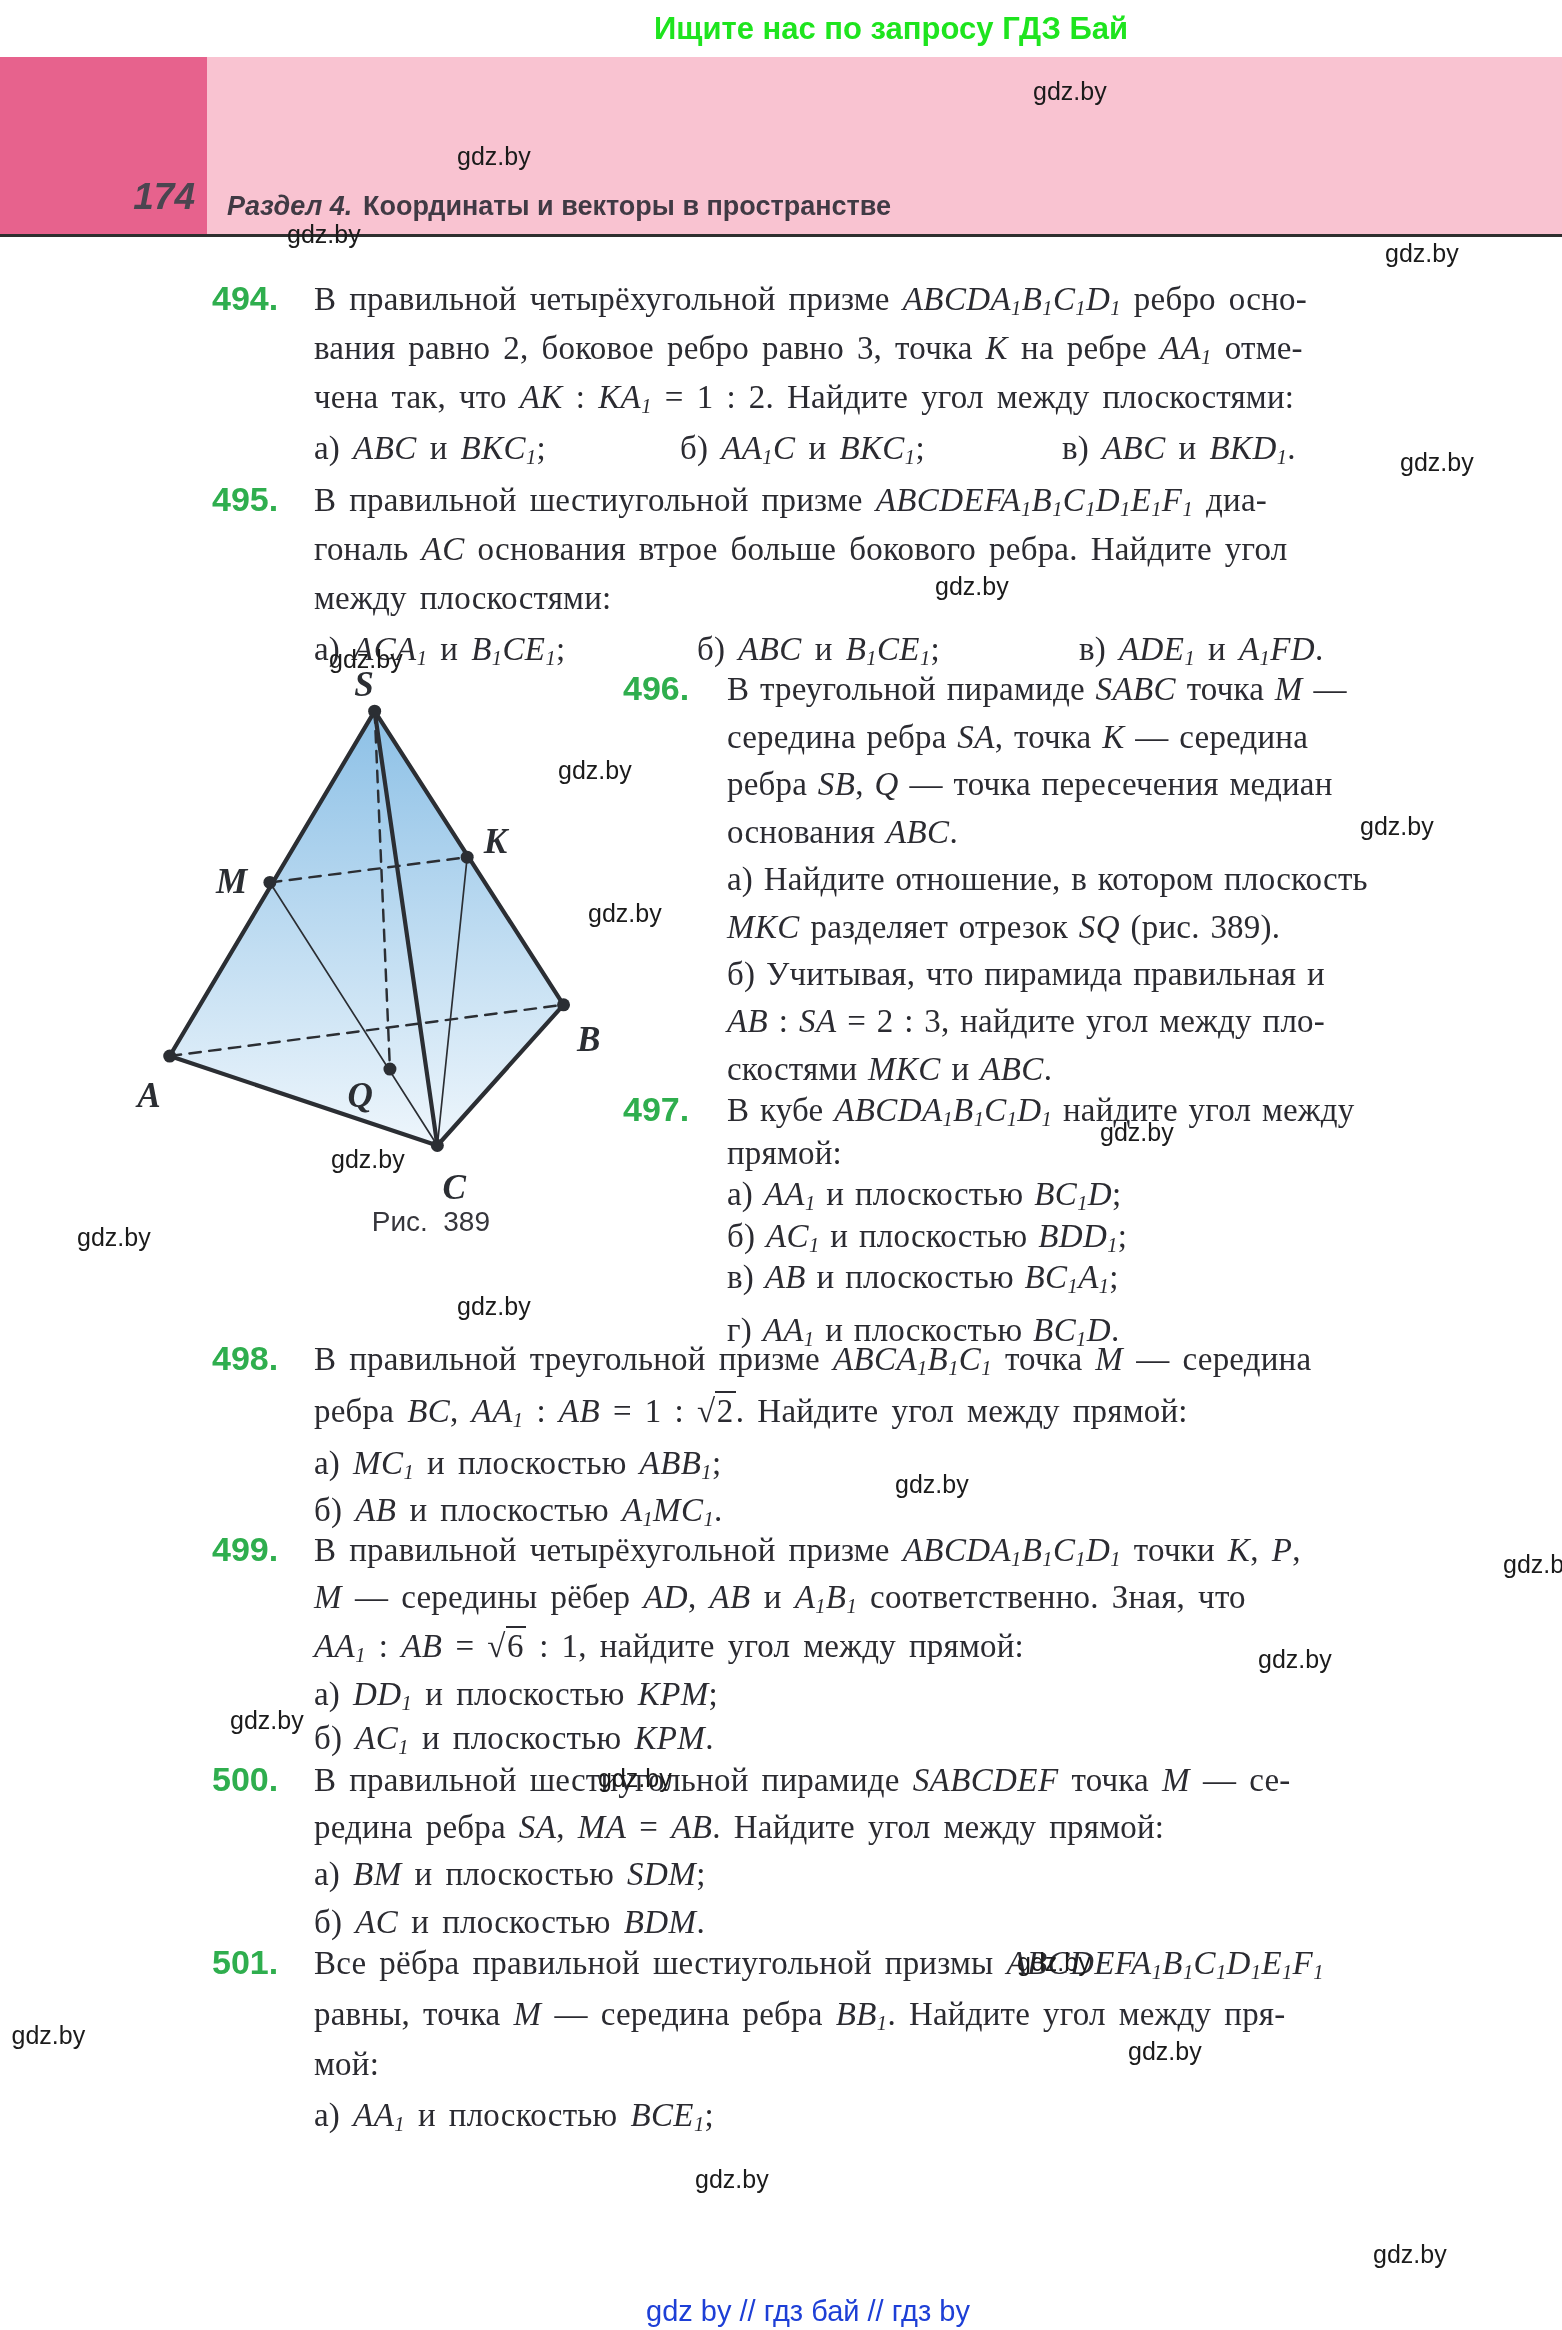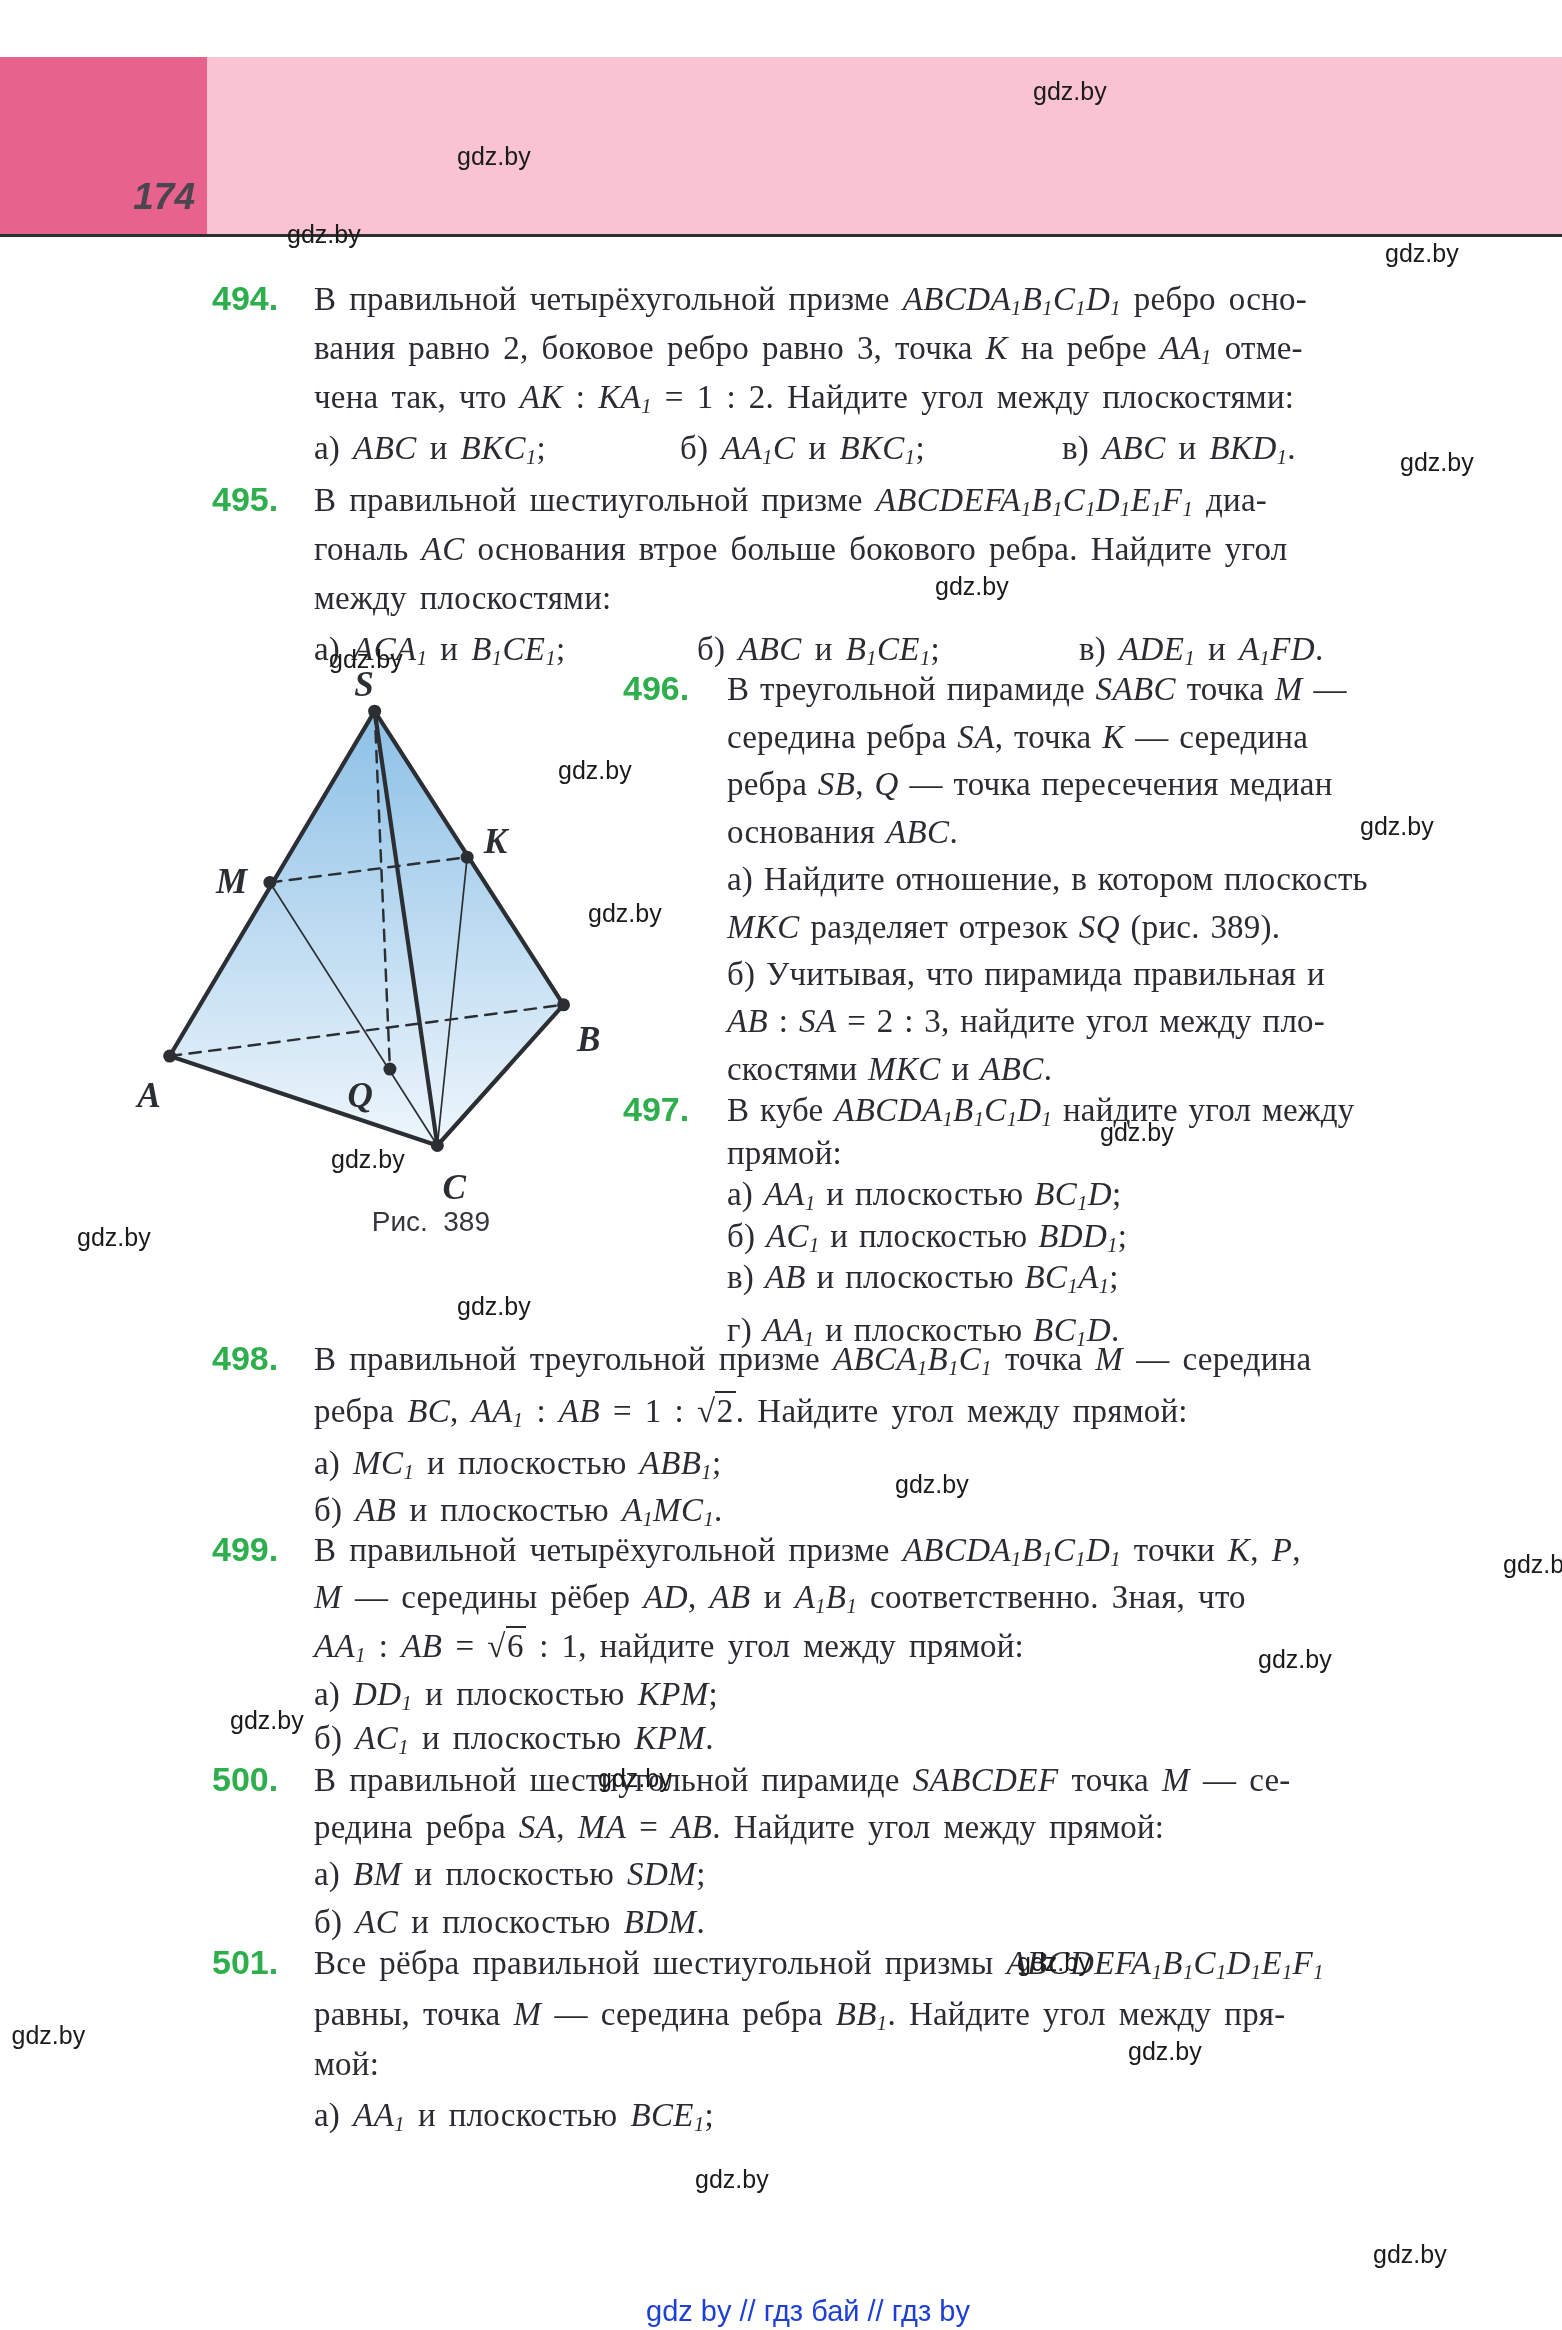--- a/index.html
+++ b/index.html
@@ -33,23 +33,27 @@
   .footpink{position:absolute;left:398px;top:2196px;width:796px;text-align:center;
             font-family:"Liberation Sans",sans-serif;font-size:37px;color:var(--footer_pink,#f5aac4);
             letter-spacing:0.8px;white-space:nowrap;}
   .footblue{position:absolute;left:646px;top:2295px;font-family:"Liberation Sans",sans-serif;
             font-size:29px;color:var(--footer_blue,#1d3fd6);white-space:nowrap;}
 </style>
 </head>
 <body>
 
 <div id="page">
+  <div class="topnote">Ищите нас по запросу ГДЗ Бай</div>
   <div class="band"></div>
   <div class="bandblock"></div>
   <div class="pageno">174</div>
+  <div class="headtitle">
+    <span class="lbl">Раздел 4.</span><span>Координаты и векторы в пространстве</span>
+  </div>
   <div class="rule"></div>
 
   <div id="watermarks">
       <div class="wm" style="left: 1033px; top: 77px;">gdz.by</div>
       <div class="wm" style="left: 457px; top: 142px;">gdz.by</div>
       <div class="wm" style="left: 287px; top: 220px;">gdz.by</div>
       <div class="wm" style="left: 1385px; top: 239px;">gdz.by</div>
       <div class="wm" style="left: 1400px; top: 448px;">gdz.by</div>
       <div class="wm" style="left: 935px; top: 572px;">gdz.by</div>
       <div class="wm" style="left: 329px; top: 645px;">gdz.by</div>

